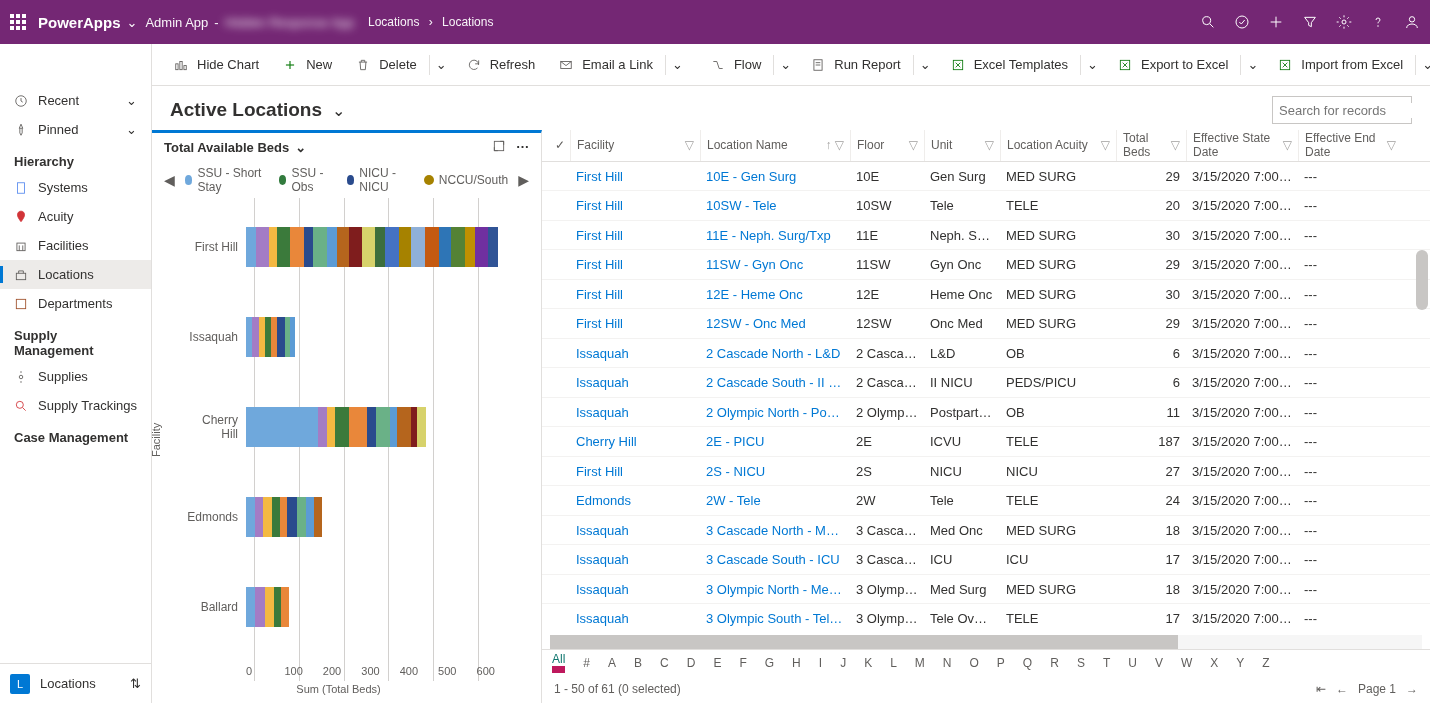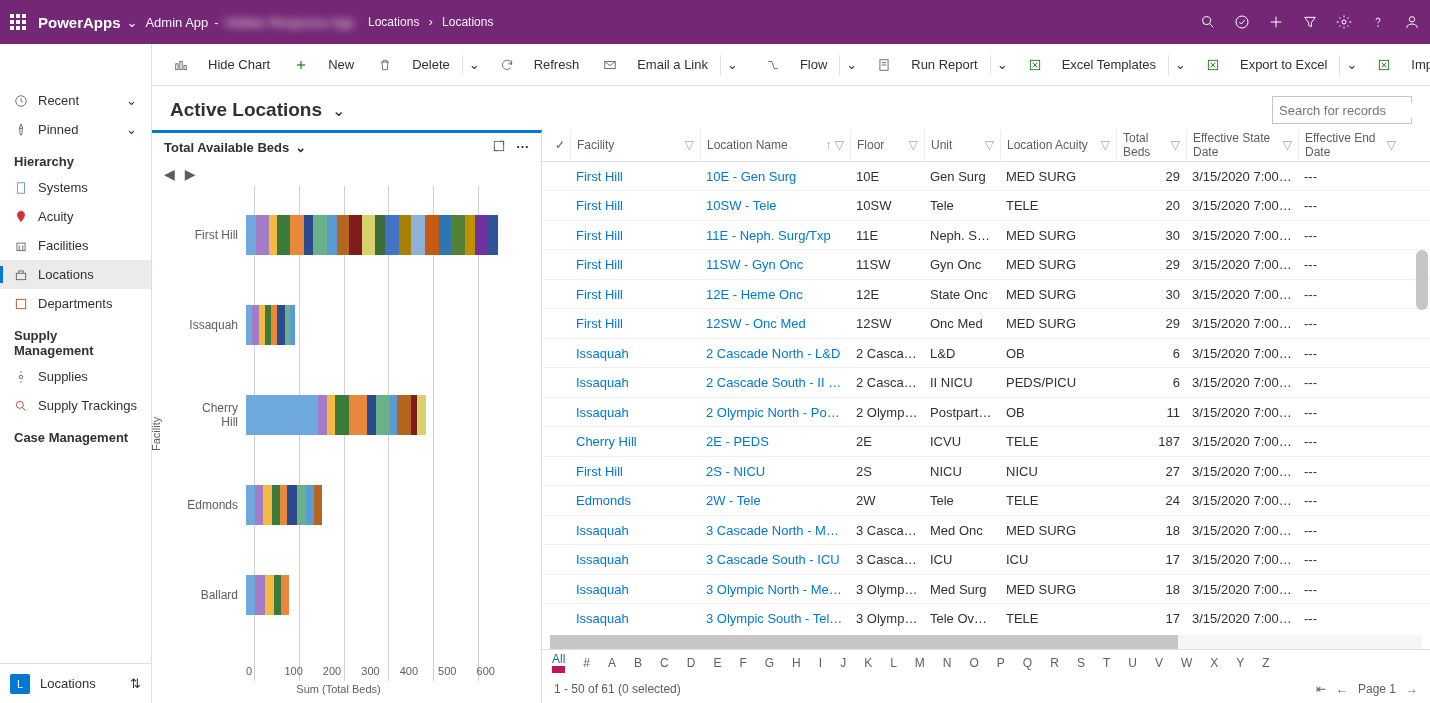--- a/index.html
+++ b/index.html
@@ -15,21 +15,21 @@
   .crumbs { font-size: 12px; opacity: .95; }
   .crumbs .sep { margin: 0 6px; }
   .topright { margin-left: auto; display: flex; gap: 18px; align-items: center; }
   .ticon svg { width: 16px; height: 16px; fill: none; stroke: #fff; stroke-width: 1.5; }
   .ticon { cursor: pointer; display:flex; }
 
   
   .cmdbar { height: 42px; border-bottom: 1px solid #e1dfdd; display: flex; align-items: center; padding-left: 164px; gap: 4px; font-size: 13px; color: #323130; position: relative; }
   .menubtn { position:absolute; left:16px; top:12px; cursor:pointer; }
   .menubtn div { width:16px; height:2px; background:#605e5c; margin:3px 0; }
-  .cmd { display: flex; align-items: center; gap: 20px; padding: 4px 10px; cursor: pointer; white-space: nowrap; }
+  .cmd { display: flex; align-items: center; gap: 9px; padding: 4px 10px; cursor: pointer; white-space: nowrap; }
   .cmd svg { width: 14px; height: 14px; }
   .cdiv { width: 1px; height: 20px; background: #e1dfdd; margin: 0 2px; }
   .cchev { border-left:1px solid #e1dfdd; padding:0 6px; height:20px; display:flex; align-items:center; cursor:pointer; margin-left:-2px; }
 
   
   .leftnav { position: absolute; top:44px; left:0; bottom:0; width:152px; border-right:1px solid #e1dfdd; background:#fff; overflow:hidden; padding-top:42px; }
   .navitem { display:flex; align-items:center; gap:10px; padding:7px 14px; cursor:pointer; font-size:13px; color:#323130; position:relative; }
   .navitem.sel { background:#edebe9; }
   .navitem.sel::before { content:""; position:absolute; left:0; top:6px; bottom:6px; width:3px; background:#0078d4; }
   .navitem .nexp { margin-left:auto; }
@@ -343,20 +343,38 @@
         <div class="ctools">
           <span><svg class="ic" viewBox="0 0 24 24">
                 <rect x="4" y="4" width="16" height="16"></rect>
                 <path d="M14 4h6v6M4 14v6h6"></path>
               </svg></span>
           <span>⋯</span>
         </div>
       </div>
       <div class="legend">
         <span class="legarrow">◀</span>
+        <div id="legend-items" style="display:flex;gap:12px;flex:1;overflow:hidden">
+            <div class="legitem">
+              <span class="legdot" style="background:#6fa8dc"></span>
+              <span>SSU - Short Stay</span>
+            </div>
+            <div class="legitem">
+              <span class="legdot" style="background:#327b3e"></span>
+              <span>SSU - Obs</span>
+            </div>
+            <div class="legitem">
+              <span class="legdot" style="background:#2a4b8d"></span>
+              <span>NICU - NICU</span>
+            </div>
+            <div class="legitem">
+              <span class="legdot" style="background:#a68200"></span>
+              <span>NCCU/South</span>
+            </div>
+          </div>
         <span class="legarrow">▶</span>
       </div>
       <div class="chartbody">
         <div class="ylabel">Facility</div>
         <div class="grid">
             <div></div>
             <div></div>
             <div></div>
             <div></div>
             <div></div>
@@ -536,21 +554,21 @@
             <div class="gcell c5">MED SURG</div>
             <div class="gcell c6 num">29</div>
             <div class="gcell c7">3/15/2020 7:00 AM</div>
             <div class="gcell c8">---</div>
           </div>
           <div class="grow">
             <div class="gcell chk c0"></div>
             <div class="gcell c1 link">First Hill</div>
             <div class="gcell c2 link">12E - Heme Onc</div>
             <div class="gcell c3">12E</div>
-            <div class="gcell c4">State Onc</div>
+            <div class="gcell c4">Heme Onc</div>
             <div class="gcell c5">MED SURG</div>
             <div class="gcell c6 num">30</div>
             <div class="gcell c7">3/15/2020 7:00 AM</div>
             <div class="gcell c8">---</div>
           </div>
           <div class="grow">
             <div class="gcell chk c0"></div>
             <div class="gcell c1 link">First Hill</div>
             <div class="gcell c2 link">12SW - Onc Med</div>
             <div class="gcell c3">12SW</div>
@@ -589,21 +607,21 @@
             <div class="gcell c3">2 Olympic ...</div>
             <div class="gcell c4">Postpartum</div>
             <div class="gcell c5">OB</div>
             <div class="gcell c6 num">11</div>
             <div class="gcell c7">3/15/2020 7:00 AM</div>
             <div class="gcell c8">---</div>
           </div>
           <div class="grow">
             <div class="gcell chk c0"></div>
             <div class="gcell c1 link">Cherry Hill</div>
-            <div class="gcell c2 link">2E - PEDS</div>
+            <div class="gcell c2 link">2E - PICU</div>
             <div class="gcell c3">2E</div>
             <div class="gcell c4">ICVU</div>
             <div class="gcell c5">TELE</div>
             <div class="gcell c6 num">187</div>
             <div class="gcell c7">3/15/2020 7:00 AM</div>
             <div class="gcell c8">---</div>
           </div>
           <div class="grow">
             <div class="gcell chk c0"></div>
             <div class="gcell c1 link">First Hill</div>

